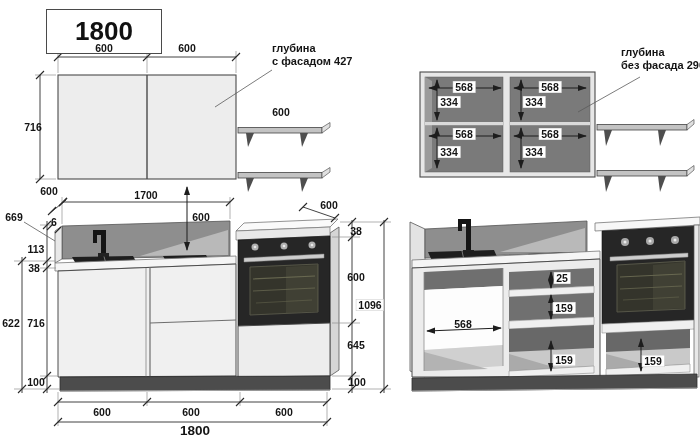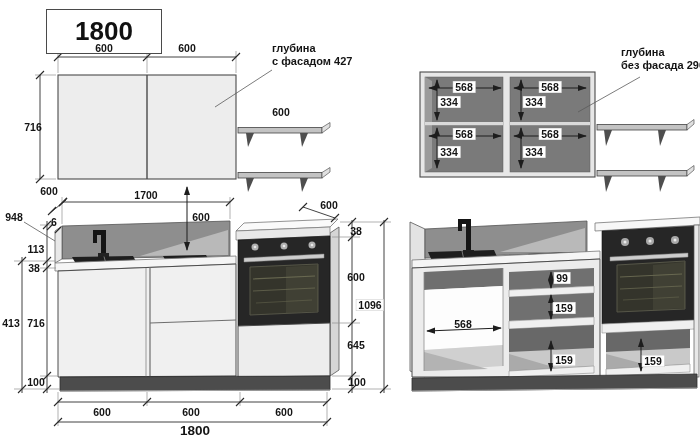--- a/index.html
+++ b/index.html
@@ -260,37 +260,37 @@
 <span class="dim box" style="left:464px;top:134px">568</span>
 <span class="dim box" style="left:550px;top:134px">568</span>
 <span class="dim box" style="left:449px;top:102px">334</span>
 <span class="dim box" style="left:534px;top:102px">334</span>
 <span class="dim box" style="left:449px;top:152px">334</span>
 <span class="dim box" style="left:534px;top:152px">334</span>
 
 <span class="dim" style="left:49px;top:191px">600</span>
 <span class="dim" style="left:146px;top:195px">1700</span>
 <span class="dim" style="left:201px;top:217px">600</span>
-<span class="dim" style="left:14px;top:217px">948</span>
+<span class="dim" style="left:14px;top:217px">669</span>
 <span class="dim" style="left:54px;top:222px">6</span>
 <span class="dim" style="left:36px;top:249px">113</span>
 <span class="dim" style="left:34px;top:268px">38</span>
-<span class="dim" style="left:11px;top:323px">413</span>
+<span class="dim" style="left:11px;top:323px">622</span>
 <span class="dim" style="left:36px;top:323px">716</span>
 <span class="dim" style="left:36px;top:382px">100</span>
 <span class="dim" style="left:329px;top:205px">600</span>
 <span class="dim" style="left:356px;top:231px">38</span>
 <span class="dim" style="left:356px;top:277px">600</span>
 <span class="dim" style="left:356px;top:345px">645</span>
 <span class="dim" style="left:357px;top:382px">100</span>
 <span class="dim box" style="left:370px;top:305px">1096</span>
 <span class="dim" style="left:102px;top:412px">600</span>
 <span class="dim" style="left:191px;top:412px">600</span>
 <span class="dim" style="left:284px;top:412px">600</span>
 <span class="dim big" style="left:195px;top:430px">1800</span>
 
 <span class="dim" style="left:463px;top:324px">568</span>
-<span class="dim box" style="left:562px;top:278px">99</span>
+<span class="dim box" style="left:562px;top:278px">25</span>
 <span class="dim box" style="left:564px;top:308px">159</span>
 <span class="dim box" style="left:564px;top:360px">159</span>
 <span class="dim box" style="left:653px;top:361px">159</span>
 
 </div>
 
 </body></html>

